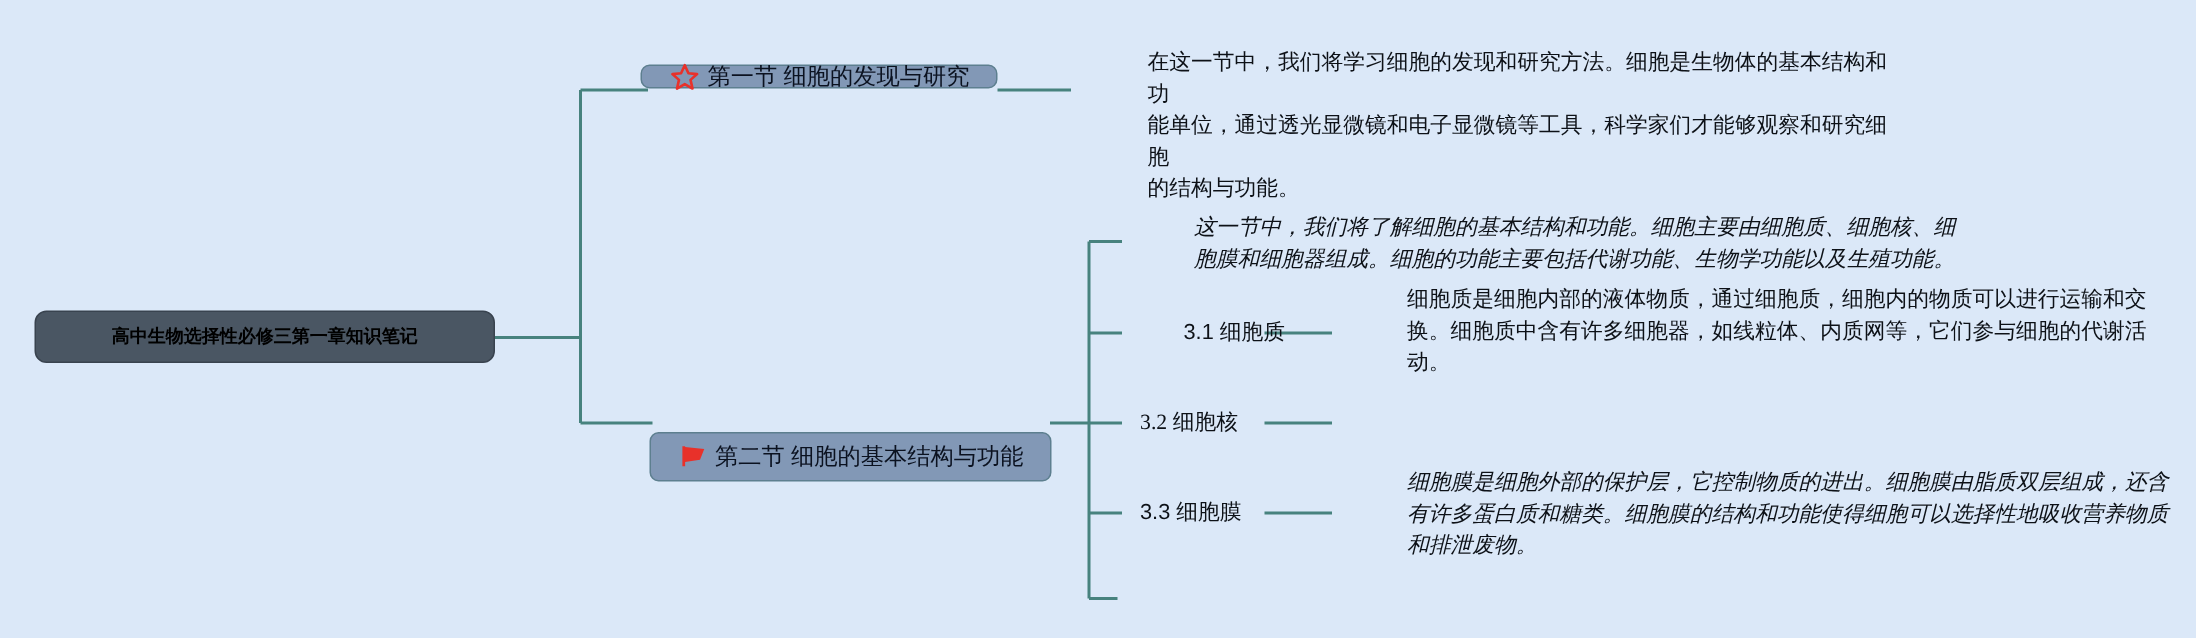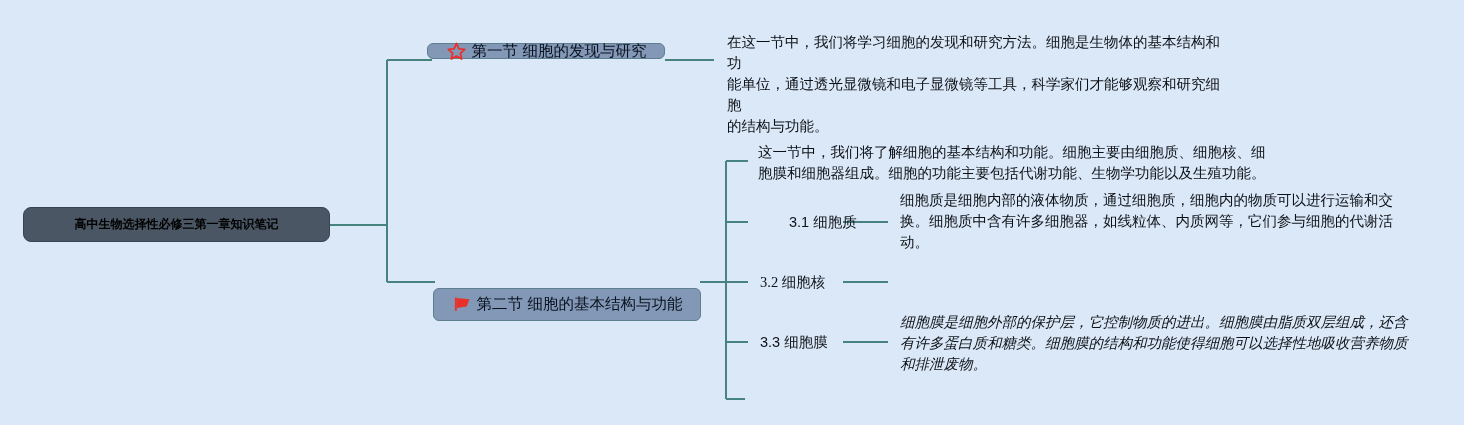--- a/index.html
+++ b/index.html
@@ -45,23 +45,24 @@
   }
   .branch-node .icon{display:inline-flex;align-items:center;}
   #node-sec1{left:427px;top:43px;width:238px;height:16px;}
   #node-sec2{left:433px;top:264px;width:268px;height:33px;margin-top:24px;}
 
   .note{
     position:absolute;
     font-size:14.5px;line-height:21px;
     white-space:pre-line;
     color:var(--text);
+    margin-left:38px;
   }
   #note-sec1{left:727px;top:32px;width:500px;}
-  #note-sec2{left:758px;top:142px;width:565px;}
+  #note-sec2{left:758px;top:142px;width:565px;font-style:italic;}
   #note-31{left:900px;top:190px;width:530px;}
   #note-32{left:900px;top:263px;width:545px;}
   #note-33{left:900px;top:312px;width:540px;font-style:italic;}
 
   .sub-label{
     position:absolute;height:18px;line-height:18px;
     font-size:14.5px;color:var(--text);cursor:pointer;
   }
   #label-31{left:760px;top:213px;margin-left:29px;}
   #label-32{left:760px;top:273px;font-family:Liberation Serif, serif;}

